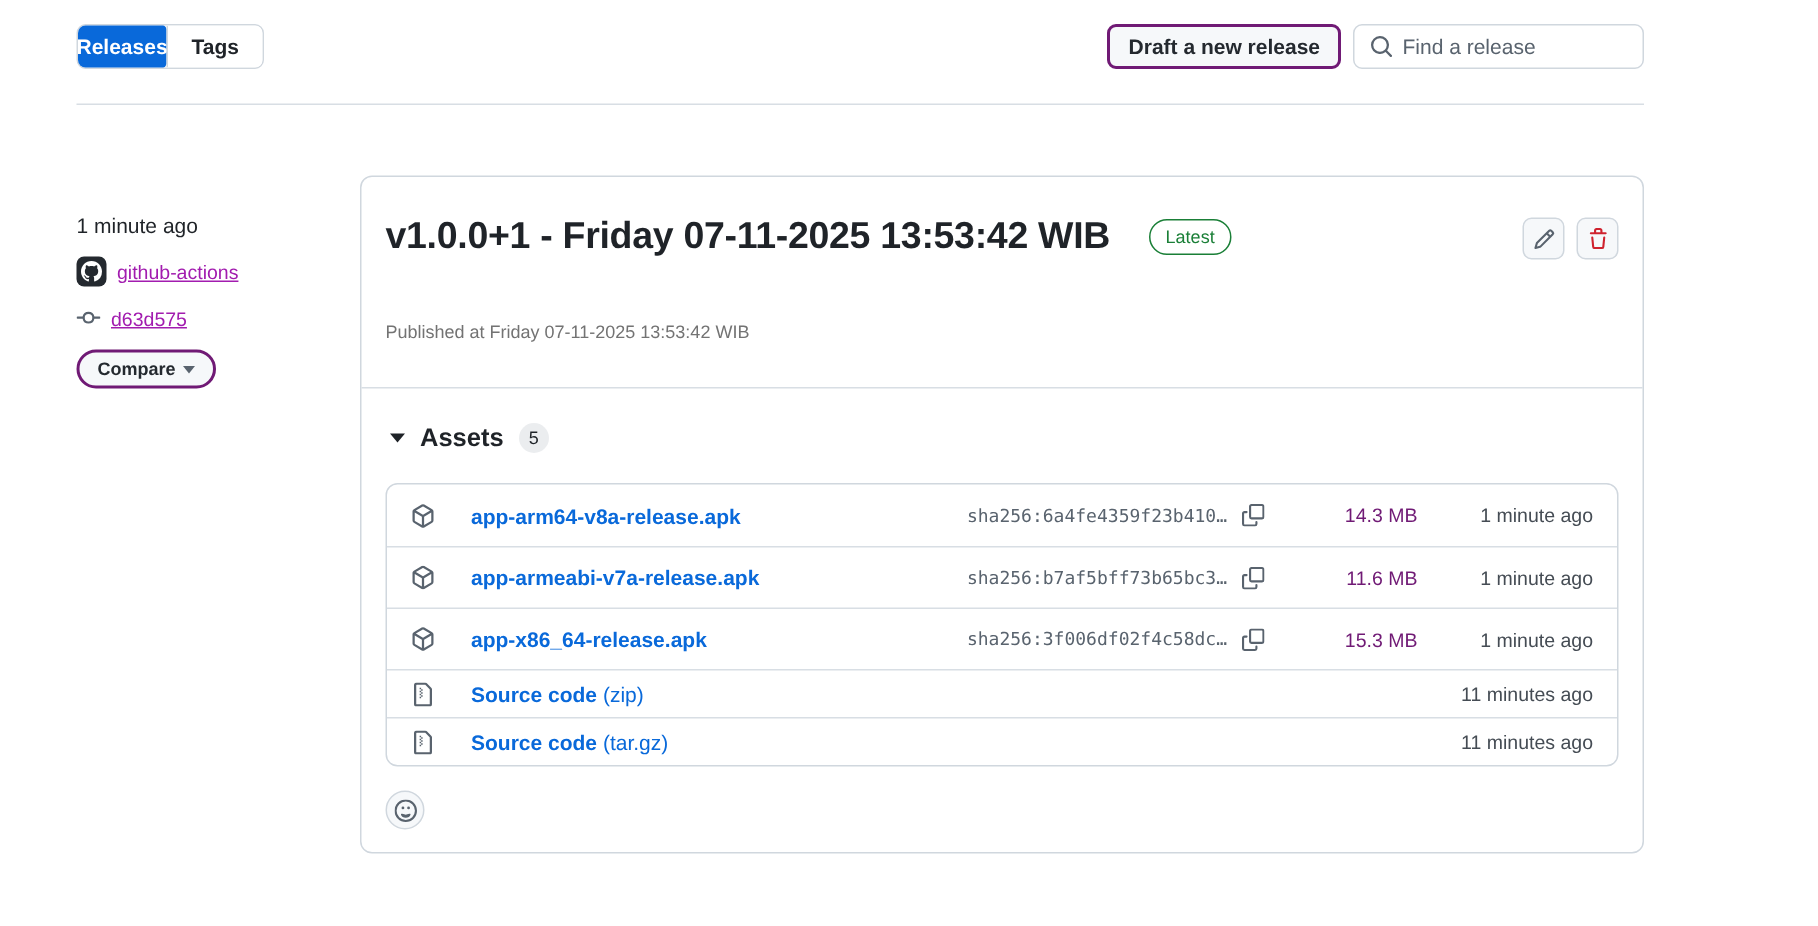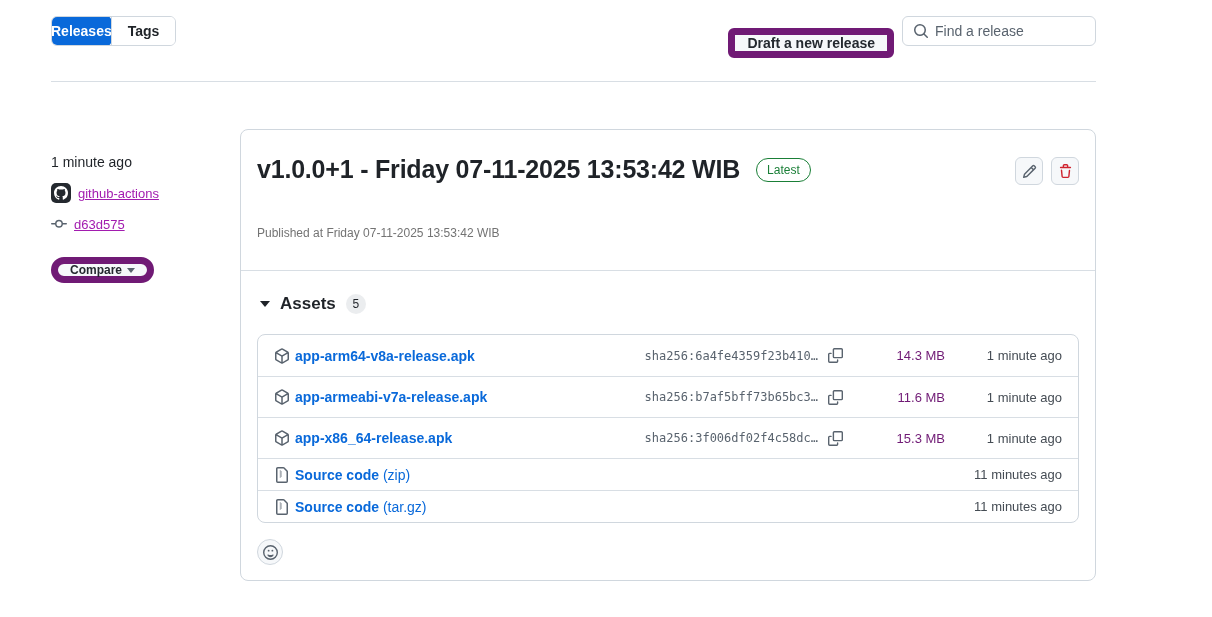--- a/index.html
+++ b/index.html
@@ -25,23 +25,23 @@
     display: flex; align-items: center; padding: 0 16px;
     font-size: 14px; font-weight: 600; cursor: pointer; text-decoration: none;
     color: #1f2328; background: #ffffff;
   }
   .seg + .seg { border-left: 1px solid #d0d7de; }
   .seg.active { background: #0969da; color: #ffffff; border-radius: 6px; margin: -1px; padding: 0 0; }
   .topbar-right { display: flex; gap: 8px; }
   .btn {
     display: inline-flex; align-items: center; gap: 6px;
     height: 30px; padding: 0 12px;
-    background: #f6f8fa; border: 7px solid #701a75; border-radius: 6px;
+    background: #f6f8fa; border: 2px solid #701a75; border-radius: 6px;
     font-family: "Liberation Sans", sans-serif;
-    font-size: 14px; font-weight: 600; color: #24292f; cursor: pointer; margin-top: 12px;
+    font-size: 14px; font-weight: 600; color: #24292f; cursor: pointer;
   }
   .search-box {
     display: flex; align-items: center; gap: 6px;
     width: 194px; height: 30px; padding: 0 10px;
     border: 1px solid #d0d7de; border-radius: 6px; background: #ffffff;
   }
   .search-box svg { flex-shrink: 0; }
   .search-box input {
     border: none; outline: none; width: 100%;
     font-family: "Liberation Sans", sans-serif; font-size: 14px; color: #1f2328;
@@ -69,21 +69,21 @@
     border-left: 4px solid transparent; border-right: 4px solid transparent;
     border-top: 5px solid #59636e;
   }
 
   
   .card {
     flex: 1; border: 1px solid #d0d7de; border-radius: 8px;
     padding: 25px 16px 15px 16px; min-height: 445px; background: #ffffff;
   }
   .card-head { display: flex; align-items: flex-start; }
-  .title-wrap { display: flex; align-items: center; gap: 16px; flex: 1; }
+  .title-wrap { display: flex; align-items: center; gap: 26px; flex: 1; }
   .title-wrap h1 { font-size: 25px; font-weight: 600; color: #1f2328; letter-spacing: -0.2px; }
   .latest {
     display: inline-flex; align-items: center; height: 24px; padding: 0 10px;
     border: 1px solid #1a7f37; border-radius: 999px;
     color: #1a7f37; font-size: 12px; font-weight: 500; white-space: nowrap;
   }
   .head-actions { display: flex; gap: 8px; margin-top: 2px; }
   .icon-btn {
     width: 28px; height: 28px; display: inline-flex; align-items: center; justify-content: center;
     background: #f6f8fa; border: 1px solid #d0d7de; border-radius: 6px; cursor: pointer;
@@ -105,21 +105,21 @@
     background: rgba(175,184,193,0.25); border-radius: 10px;
     font-size: 12px; font-weight: 500; color: #1f2328;
     display: inline-flex; align-items: center; justify-content: center;
   }
 
   .assets-box { border: 1px solid #d0d7de; border-radius: 8px; margin-top: 20px; overflow: hidden; }
   .asset-row { display: flex; align-items: center; padding: 0 16px; }
   .asset-row + .asset-row { border-top: 1px solid #d8dee4; }
   .asset-row.tall { height: 41px; }
   .asset-row.short { height: 32px; }
-  .asset-left { display: flex; align-items: center; gap: 5px; flex: 1; min-width: 0; }
+  .asset-left { display: flex; align-items: center; gap: 24px; flex: 1; min-width: 0; }
   .asset-left svg { flex-shrink: 0; fill: #59636e; }
   .asset-link { color: #0969da; font-weight: 600; text-decoration: none; font-size: 14px; cursor: pointer; }
   .src-ext { font-weight: 400; }
   .asset-right { display: flex; align-items: center; }
   .sha { font-size: 12px; color: #59636e; }
   .copy-btn {
     background: none; border: none; cursor: pointer; padding: 0;
     margin-left: 10px; display: inline-flex; align-items: center;
   }
   .copy-btn svg { fill: #59636e; }

